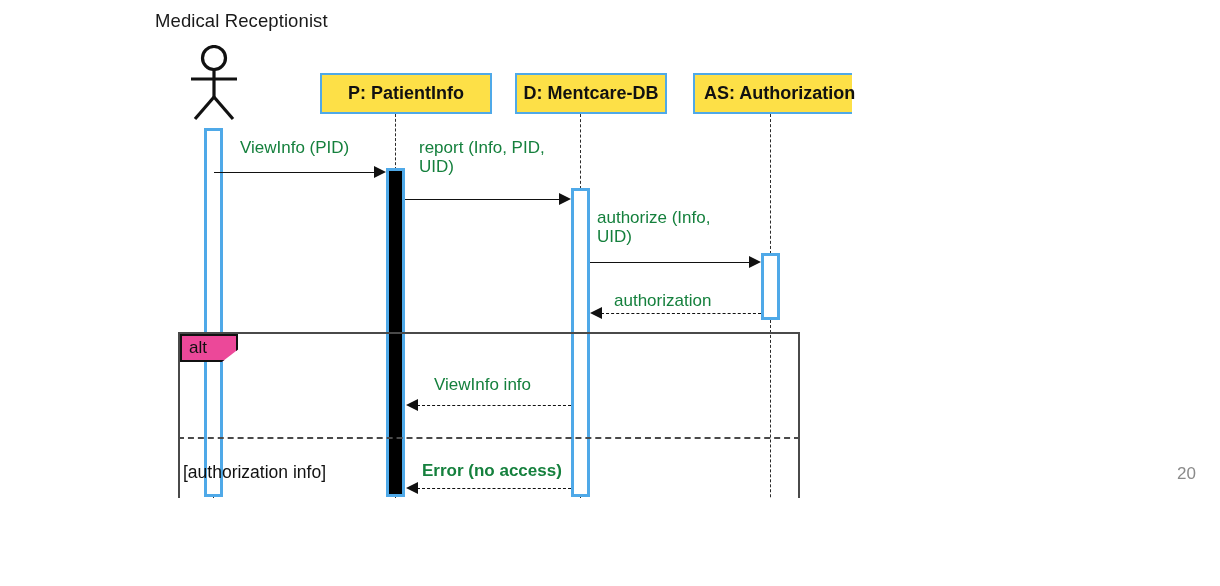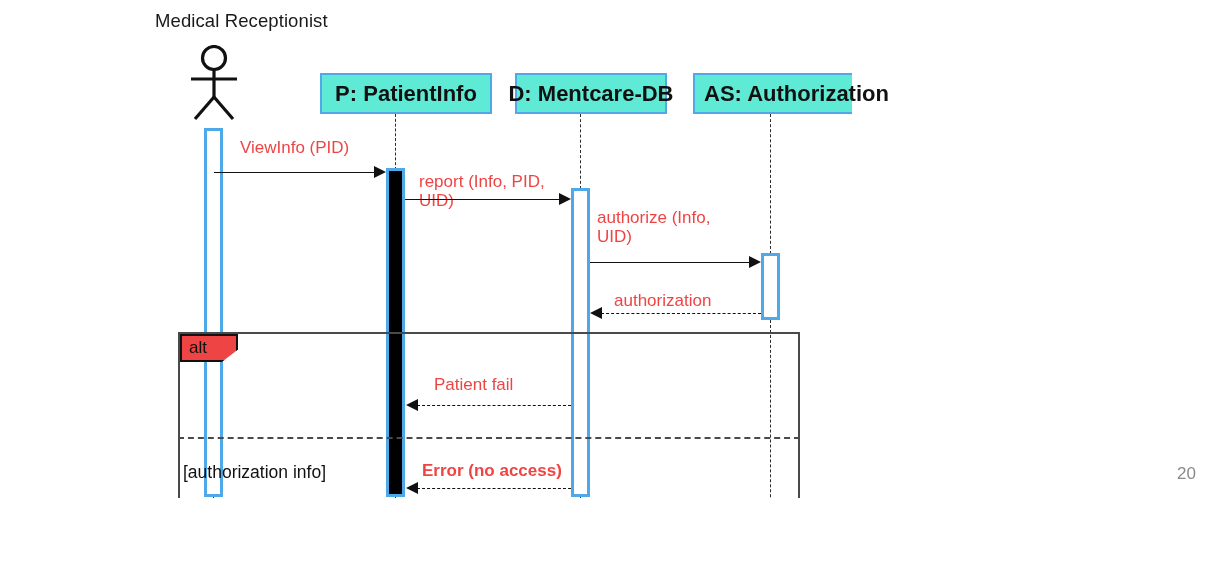--- a/index.html
+++ b/index.html
@@ -34,25 +34,25 @@
     top: 45px;
     width: 62px;
     height: 78px;
   }
 
   
   .lifeline-box {
     position: absolute;
     box-sizing: border-box;
     border: 2.5px solid #4FA9E8;
-    background: #5eead4;
+    background: #fde047;
     display: flex;
     align-items: center;
     justify-content: center;
-    font-size: 22px;
+    font-size: 18px;
     font-weight: bold;
     color: #111111;
     white-space: nowrap;
     letter-spacing: 0px;
   }
   .lifeline-box.clipped {
     border-right: none;
     justify-content: flex-start;
     padding-left: 9px;
   }
@@ -93,36 +93,36 @@
   .arrow-left {
     border-top: 6px solid transparent;
     border-bottom: 6px solid transparent;
     border-right: 12px solid #111111;
   }
   
 
   .msg-label {
     position: absolute;
     font-size: 17px;
-    color: #ef4444;
+    color: #15803d;
     line-height: 1.12;
     white-space: pre-line;
   }
 
   
   .frag-box {
     position: absolute;
     box-sizing: border-box;
     border: 2px solid #4a4a4a;
     background: transparent;
   }
   .frag-tab {
     position: absolute;
     box-sizing: border-box;
-    background: #ef4444;
+    background: #ec4899;
     border: 2px solid #111111;
     clip-path: polygon(0 0, 100% 0, 100% 55%, 72% 100%, 0 100%);
     display: flex;
     align-items: center;
     padding-left: 7px;
     font-size: 17px;
     color: #111111;
   }
   .frag-divider {
     position: absolute;
@@ -184,21 +184,21 @@
   <div class="activation filled" style="left:386px; top:168px; width:19px; height:329px;"></div>
 
   <div class="activation" style="left:571px; top:188px; width:19px; height:309px;"></div>
 
   <div class="activation" style="left:761px; top:253px; width:19px; height:67px;"></div>
 
   <div class="msg-label" style="left:240px; top:138px;">ViewInfo (PID)</div>
   <div class="msg-line" style="left:214px; top:172px; width:162px;"></div>
   <div class="arrow-right" style="left:374px; top:166px;"></div>
 
-  <div class="msg-label" style="left:419px; top:172px;">report (Info, PID,
+  <div class="msg-label" style="left:419px; top:138px;">report (Info, PID,
 UID)</div>
   <div class="msg-line" style="left:405px; top:199px; width:156px;"></div>
   <div class="arrow-right" style="left:559px; top:193px;"></div>
 
   <div class="msg-label" style="left:597px; top:208px;">authorize (Info,
 UID)</div>
   <div class="msg-line" style="left:590px; top:262px; width:161px;"></div>
   <div class="arrow-right" style="left:749px; top:256px;"></div>
 
   <div class="msg-label" style="left:614px; top:291px;">authorization</div>
@@ -207,21 +207,21 @@
 
   <div class="frag-box" style="left:178px; top:332px; width:622px; height:186px;"></div>
 
   <div class="frag-tab" style="left:180px; top:334px; width:58px; height:28px;">alt</div>
 
 
   <div class="frag-divider" style="left:178px; top:437px; width:622px;"></div>
 
   <div class="frag-guard" style="left:183px; top:462px;">[authorization info]</div>
 
-  <div class="msg-label" style="left:434px; top:375px;">Patient fail</div>
+  <div class="msg-label" style="left:434px; top:375px;">ViewInfo info</div>
   <div class="msg-line dashed" style="left:417px; top:405px; width:154px;"></div>
   <div class="arrow-left" style="left:406px; top:399px;"></div>
 
   <div class="msg-label" style="left:422px; top:461px;font-weight:bold;">Error (no access)</div>
   <div class="msg-line dashed" style="left:417px; top:488px; width:154px;"></div>
   <div class="arrow-left" style="left:406px; top:482px;"></div>
 
   <div class="page-number">20</div>
 
 </div>

